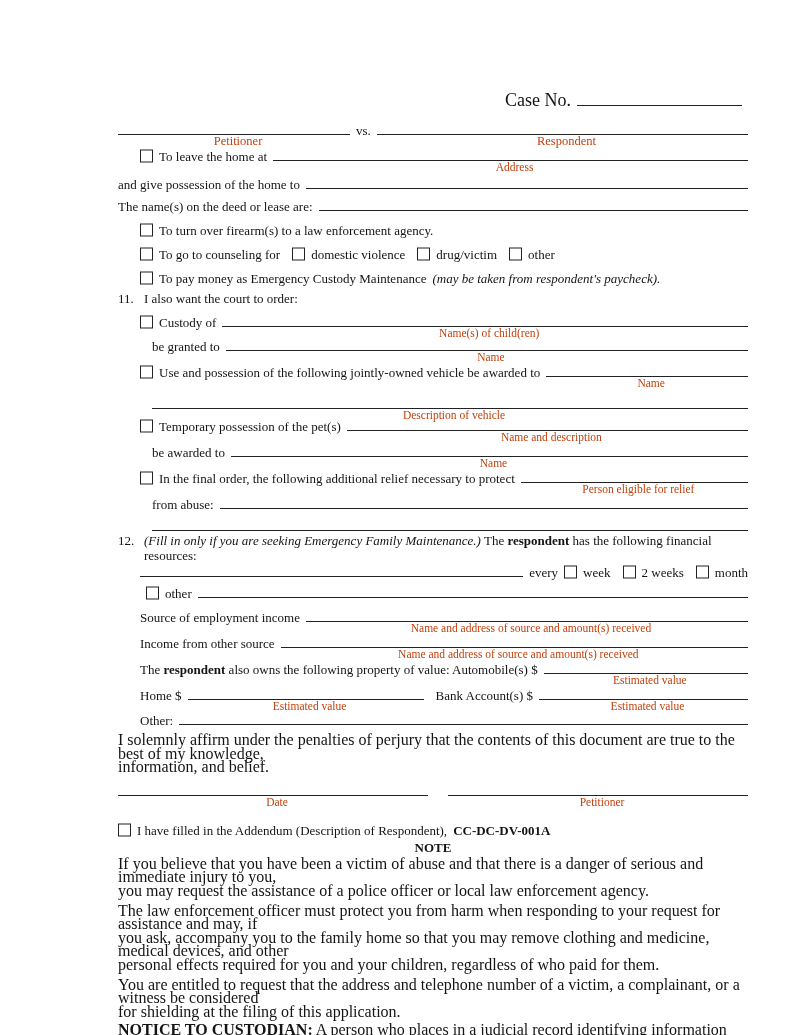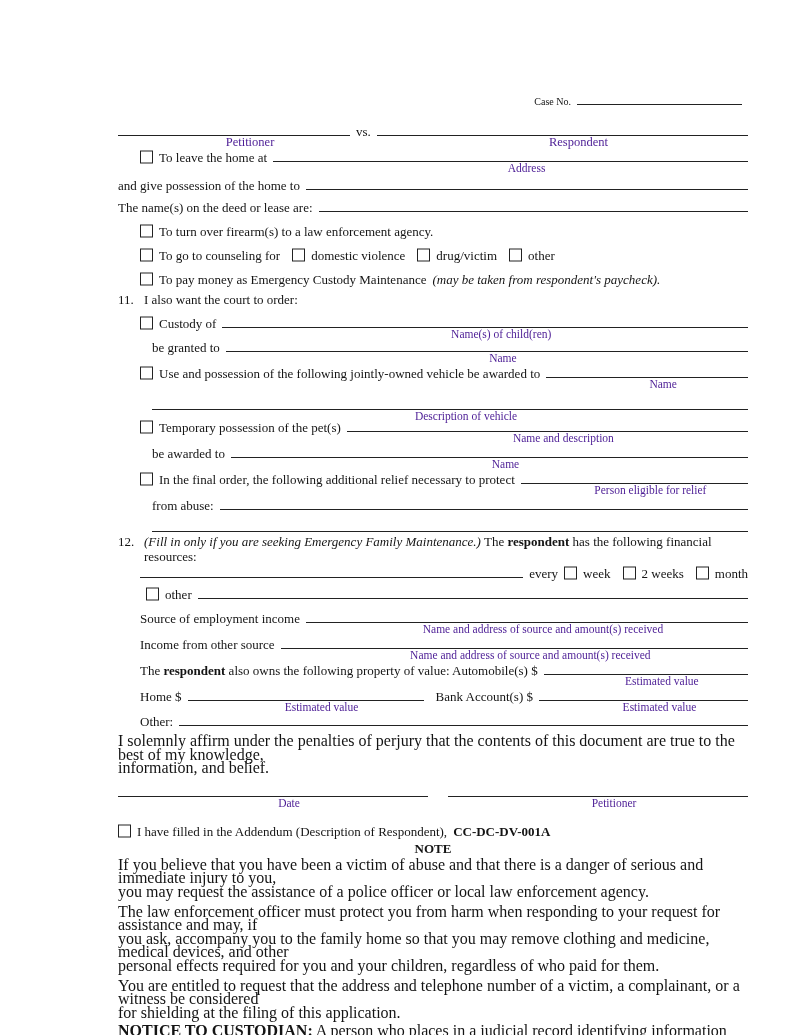--- a/index.html
+++ b/index.html
@@ -10,33 +10,33 @@
     font-family:"Liberation Serif", serif;font-size:13px;
     padding:92px 52px 0 118px;
   }
   .frow{display:flex;align-items:baseline;gap:6px;line-height:15px;margin-bottom:9px;}
   .num{flex:0 0 20px;}
   .ind1{margin-left:22px;}
   .ind2{margin-left:34px;}
   .indcb{margin-left:28px;}
   .blank{position:relative;display:block;height:12px;border-bottom:1.3px solid #222;}
   .fill{flex:1 1 auto;}
-  .lbl{position:absolute;top:calc(100% + 1px);left:16px;width:100%;text-align:center;
-       font-size:11.5px;line-height:12px;white-space:nowrap;color:#4c1d95;}
+  .lbl{position:absolute;top:calc(100% + 1px);left:4px;width:100%;text-align:center;
+       font-size:11.5px;line-height:12px;white-space:nowrap;color:#c2410c;}
   .cb{flex:0 0 auto;width:11px;height:11px;border:1.2px solid #222;transform:translateY(1.5px);background:#fff;}
   .mlopt{margin-left:6px;}
   .b{font-weight:bold;}
   .i{font-style:italic;}
   .nowrap{white-space:nowrap;}
   .wrapcol{flex:1 1 auto;white-space:pre-line;}
   .para{white-space:pre-line;font-size:16px;line-height:13.6px;margin:0 0 6px 0;}
   .affirm{margin-bottom:9px;}
   .note-head{text-align:center;font-weight:bold;font-size:13px;line-height:15px;margin:0 0 2px 0;}
   .case-row{display:flex;justify-content:flex-end;align-items:baseline;gap:6px;
-            font-size:10px;line-height:17px;margin-bottom:13px;padding-right:6px;}
+            font-size:18px;line-height:17px;margin-bottom:13px;padding-right:6px;}
   .case-blank{width:165px;}
   .party-lbl{font-size:12.5px;}
   .sig-row{margin-bottom:26px;}
   .sig-left{flex:0 0 310px;}
   .sig-right{flex:1 1 auto;margin-left:14px;}
   .footer{display:flex;align-items:baseline;margin:6px 0 0 0;line-height:17px;}
   .footer-left{flex:1 1 0;}
   .footer-right{flex:1 1 0;text-align:right;}
   .petpr{font-family:"Liberation Sans", sans-serif;font-size:17px;letter-spacing:1px;color:#4d7c0f;}
   .reset-row{text-align:center;margin-top:2px;}

